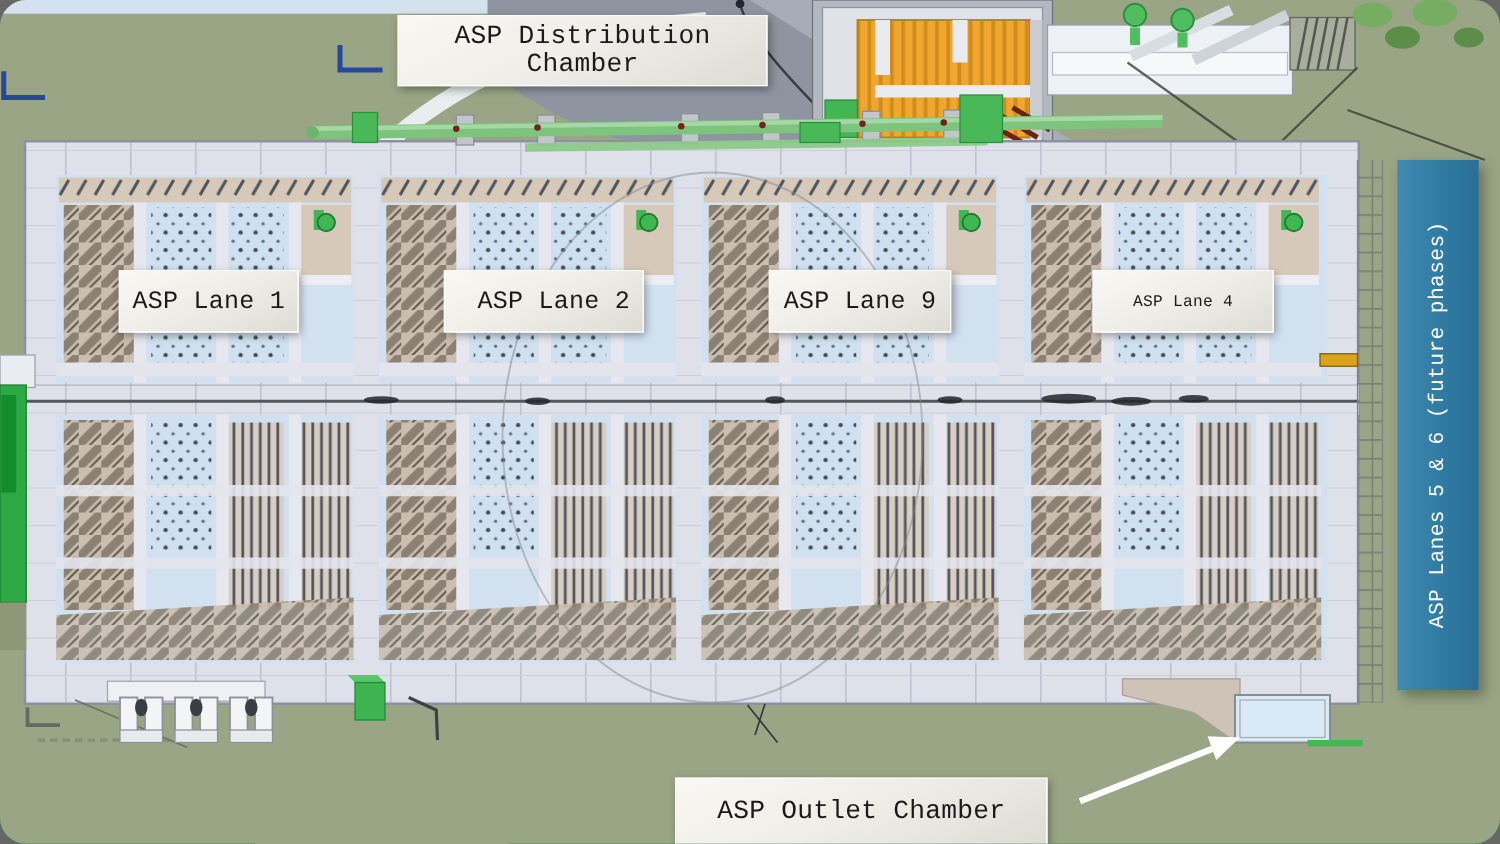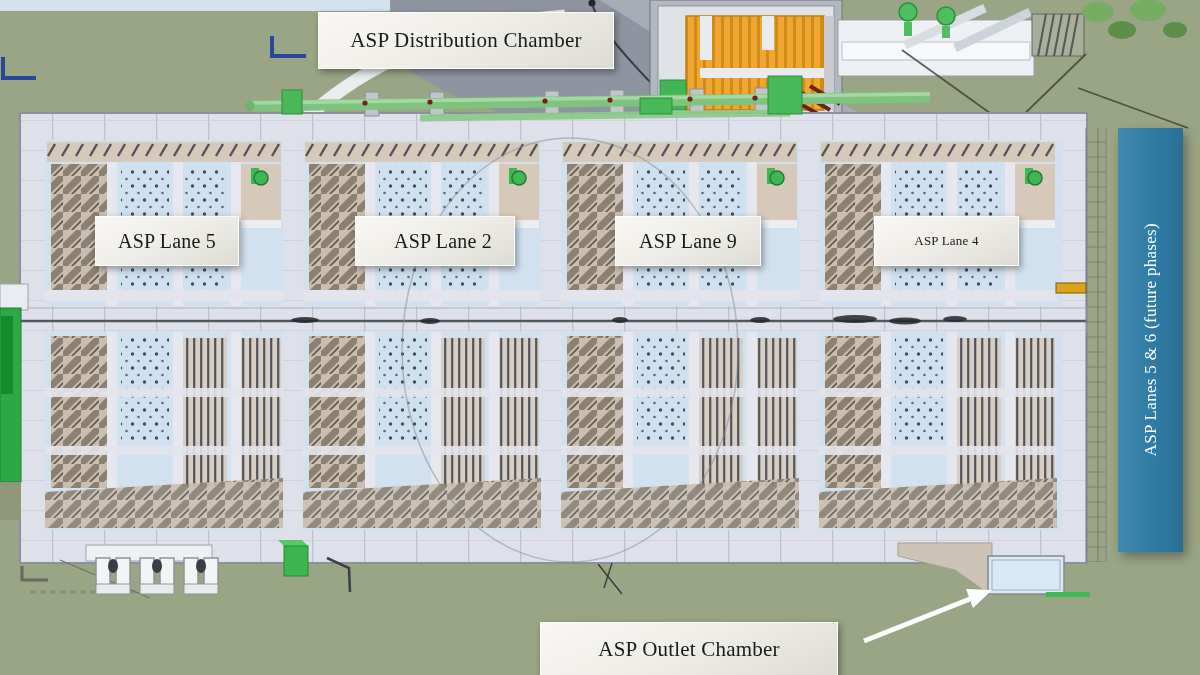--- a/index.html
+++ b/index.html
@@ -1,18 +1,18 @@
 <!DOCTYPE html>
 <html><head>
 <meta charset="utf-8">
 <style>
   html,body{margin:0;padding:0;background:#666;}
   #stage{
     position:relative;width:1200px;height:675px;overflow:hidden;
-    background:#22c55e;font-family:Liberation Serif, serif;
+    background:#22c55e;font-family:Liberation Mono, monospace;border-radius:21px;
   }
   #model-svg{position:absolute;left:0;top:0;}
   .anno{
     position:absolute;display:flex;align-items:center;justify-content:center;
     background:linear-gradient(155deg,#f8f7f3 0%,#efeee9 45%,#dddcd4 100%);
     border:1px solid rgba(255,255,255,.85);
     box-shadow:2px 3px 7px rgba(0,0,0,.38);
     color:#1a1a1a;letter-spacing:.2px;text-align:center;
   }
   #anno-distribution{left:318px;top:12px;width:294px;height:55px;font-size:21px;}
@@ -257,21 +257,21 @@
   </g>
 
   <g>
     <path d="M864,641 L970,599" stroke="#ffffff" stroke-width="5" fill="none"></path>
     <polygon points="992,590 973,608 966,589" fill="#ffffff"></polygon>
   </g>
 </svg>
 
 <div class="anno" id="anno-distribution">ASP Distribution Chamber</div>
 
-<div class="anno" id="anno-lane1">ASP Lane 5</div>
+<div class="anno" id="anno-lane1">ASP Lane 1</div>
 <div class="anno" id="anno-lane2">ASP Lane 2</div>
 <div class="anno" id="anno-lane3">ASP Lane 9</div>
 <div class="anno" id="anno-lane4">ASP Lane 4</div>
 
 <div class="anno" id="anno-outlet">ASP Outlet Chamber</div>
 
 <div id="future-banner">
   <span>ASP Lanes 5 &amp; 6 (future phases)</span>
 </div>
 

